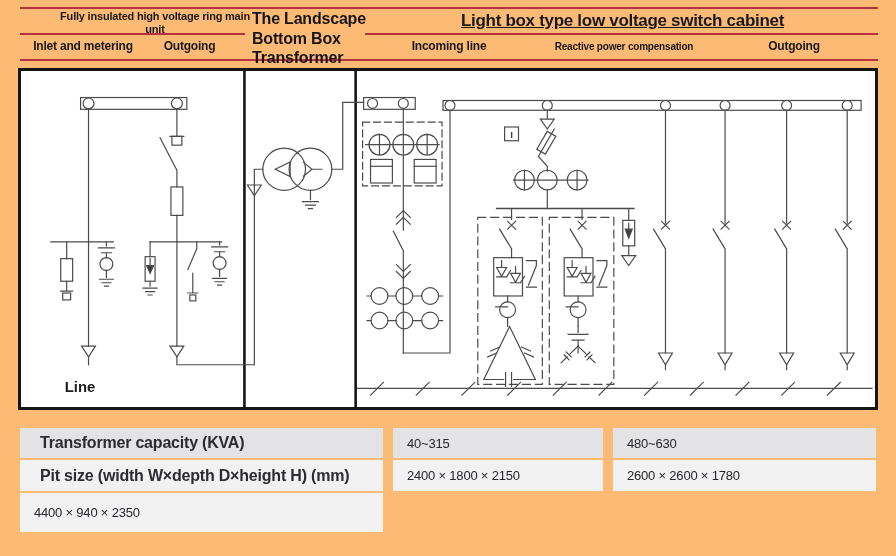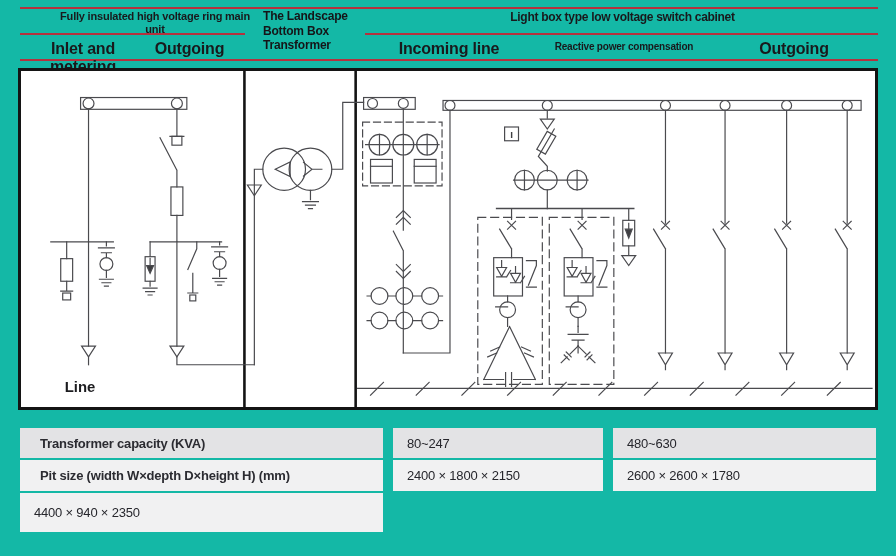--- a/index.html
+++ b/index.html
@@ -1,30 +1,30 @@
 <!DOCTYPE html>
 <html><head>
 <meta charset="utf-8">
 <style>
   html,body{margin:0;padding:0;background:#fff;}
   body{font-family:"Liberation Sans",sans-serif;color:#1c1c1f;}
-  #stage{position:relative;width:896px;height:556px;background:#14b8a6;overflow:hidden;}
+  #stage{position:relative;width:896px;height:556px;background:#fdba74;overflow:hidden;}
   .redline{position:absolute;height:2px;}
   .hlabel{position:absolute;text-align:center;font-weight:bold;line-height:1.15;letter-spacing:-0.2px;color:#19191c;}
   .h-title{font-size:11px;}
-  .h-col{font-size:16px;top:40px;}
+  .h-col{font-size:12px;top:40px;}
   .h-col-sm{font-size:10px;top:42px;}
-  .lv-title{font-size:12px;letter-spacing:-0.3px;}
-  .tx-title{position:absolute;left:252px;top:9px;width:120px;font-weight:bold;font-size:12px;line-height:1.22;letter-spacing:-0.2px;text-align:left;color:#151518;margin-left:11px;}
+  .lv-title{font-size:17px;letter-spacing:-0.3px;text-decoration:underline;}
+  .tx-title{position:absolute;left:252px;top:9px;width:120px;font-weight:bold;font-size:16px;line-height:1.22;letter-spacing:-0.2px;text-align:left;color:#151518;}
   #diagram-frame{position:absolute;left:18px;top:68px;width:860px;height:342px;border:3px solid #141414;box-sizing:border-box;background:#fff;}
   #diagram-frame svg{display:block;width:854px;height:336px;}
   #spec-table{position:absolute;left:20px;top:428px;width:856px;}
   .trow{display:grid;grid-template-columns:363px 210px auto;column-gap:10px;margin-bottom:2px;}
   .tcell{display:flex;align-items:center;}
-  .tlabel{font-weight:bold;font-size:13px;letter-spacing:-0.2px;color:#2b2b31;padding:3px 8px 3px 20px;}
+  .tlabel{font-weight:bold;font-size:16px;letter-spacing:-0.2px;color:#2b2b31;padding:3px 8px 3px 20px;}
   .tval{font-size:13px;color:#26262c;padding:3px 8px 3px 14px;letter-spacing:-0.2px;}
   .r1 .tcell{background:#e3e3e5;min-height:24px;}
   .r2 .tcell{background:#f1f1f2;min-height:25px;}
   .r3 .tcell{background:#f1f1f2;min-height:33px;}
 </style>
 </head>
 <body>
 
 <div id="stage">
 
@@ -230,21 +230,21 @@
       </g>
 
       <text x="44" y="327" font-size="15" font-weight="bold" fill="#1c1c1f">Line</text>
       <text x="494" y="68.5" font-size="10" font-weight="bold" fill="#3f3f42" text-anchor="middle">I</text>
     </svg>
   </div>
 
   <div id="spec-table">
     <div class="trow r1">
       <div class="tcell tlabel">Transformer capacity (KVA)</div>
-      <div class="tcell tval">80~247</div>
+      <div class="tcell tval">40~315</div>
       <div class="tcell tval">480~630</div>
     </div>
     <div class="trow r2">
       <div class="tcell tlabel">Pit size (width W×depth D×height H) (mm)</div>
       <div class="tcell tval">2400 × 1800 × 2150</div>
       <div class="tcell tval">2600 × 2600 × 1780</div>
     </div>
     <div class="trow r3">
       <div class="tcell tval">4400 × 940 × 2350</div>
     </div>

